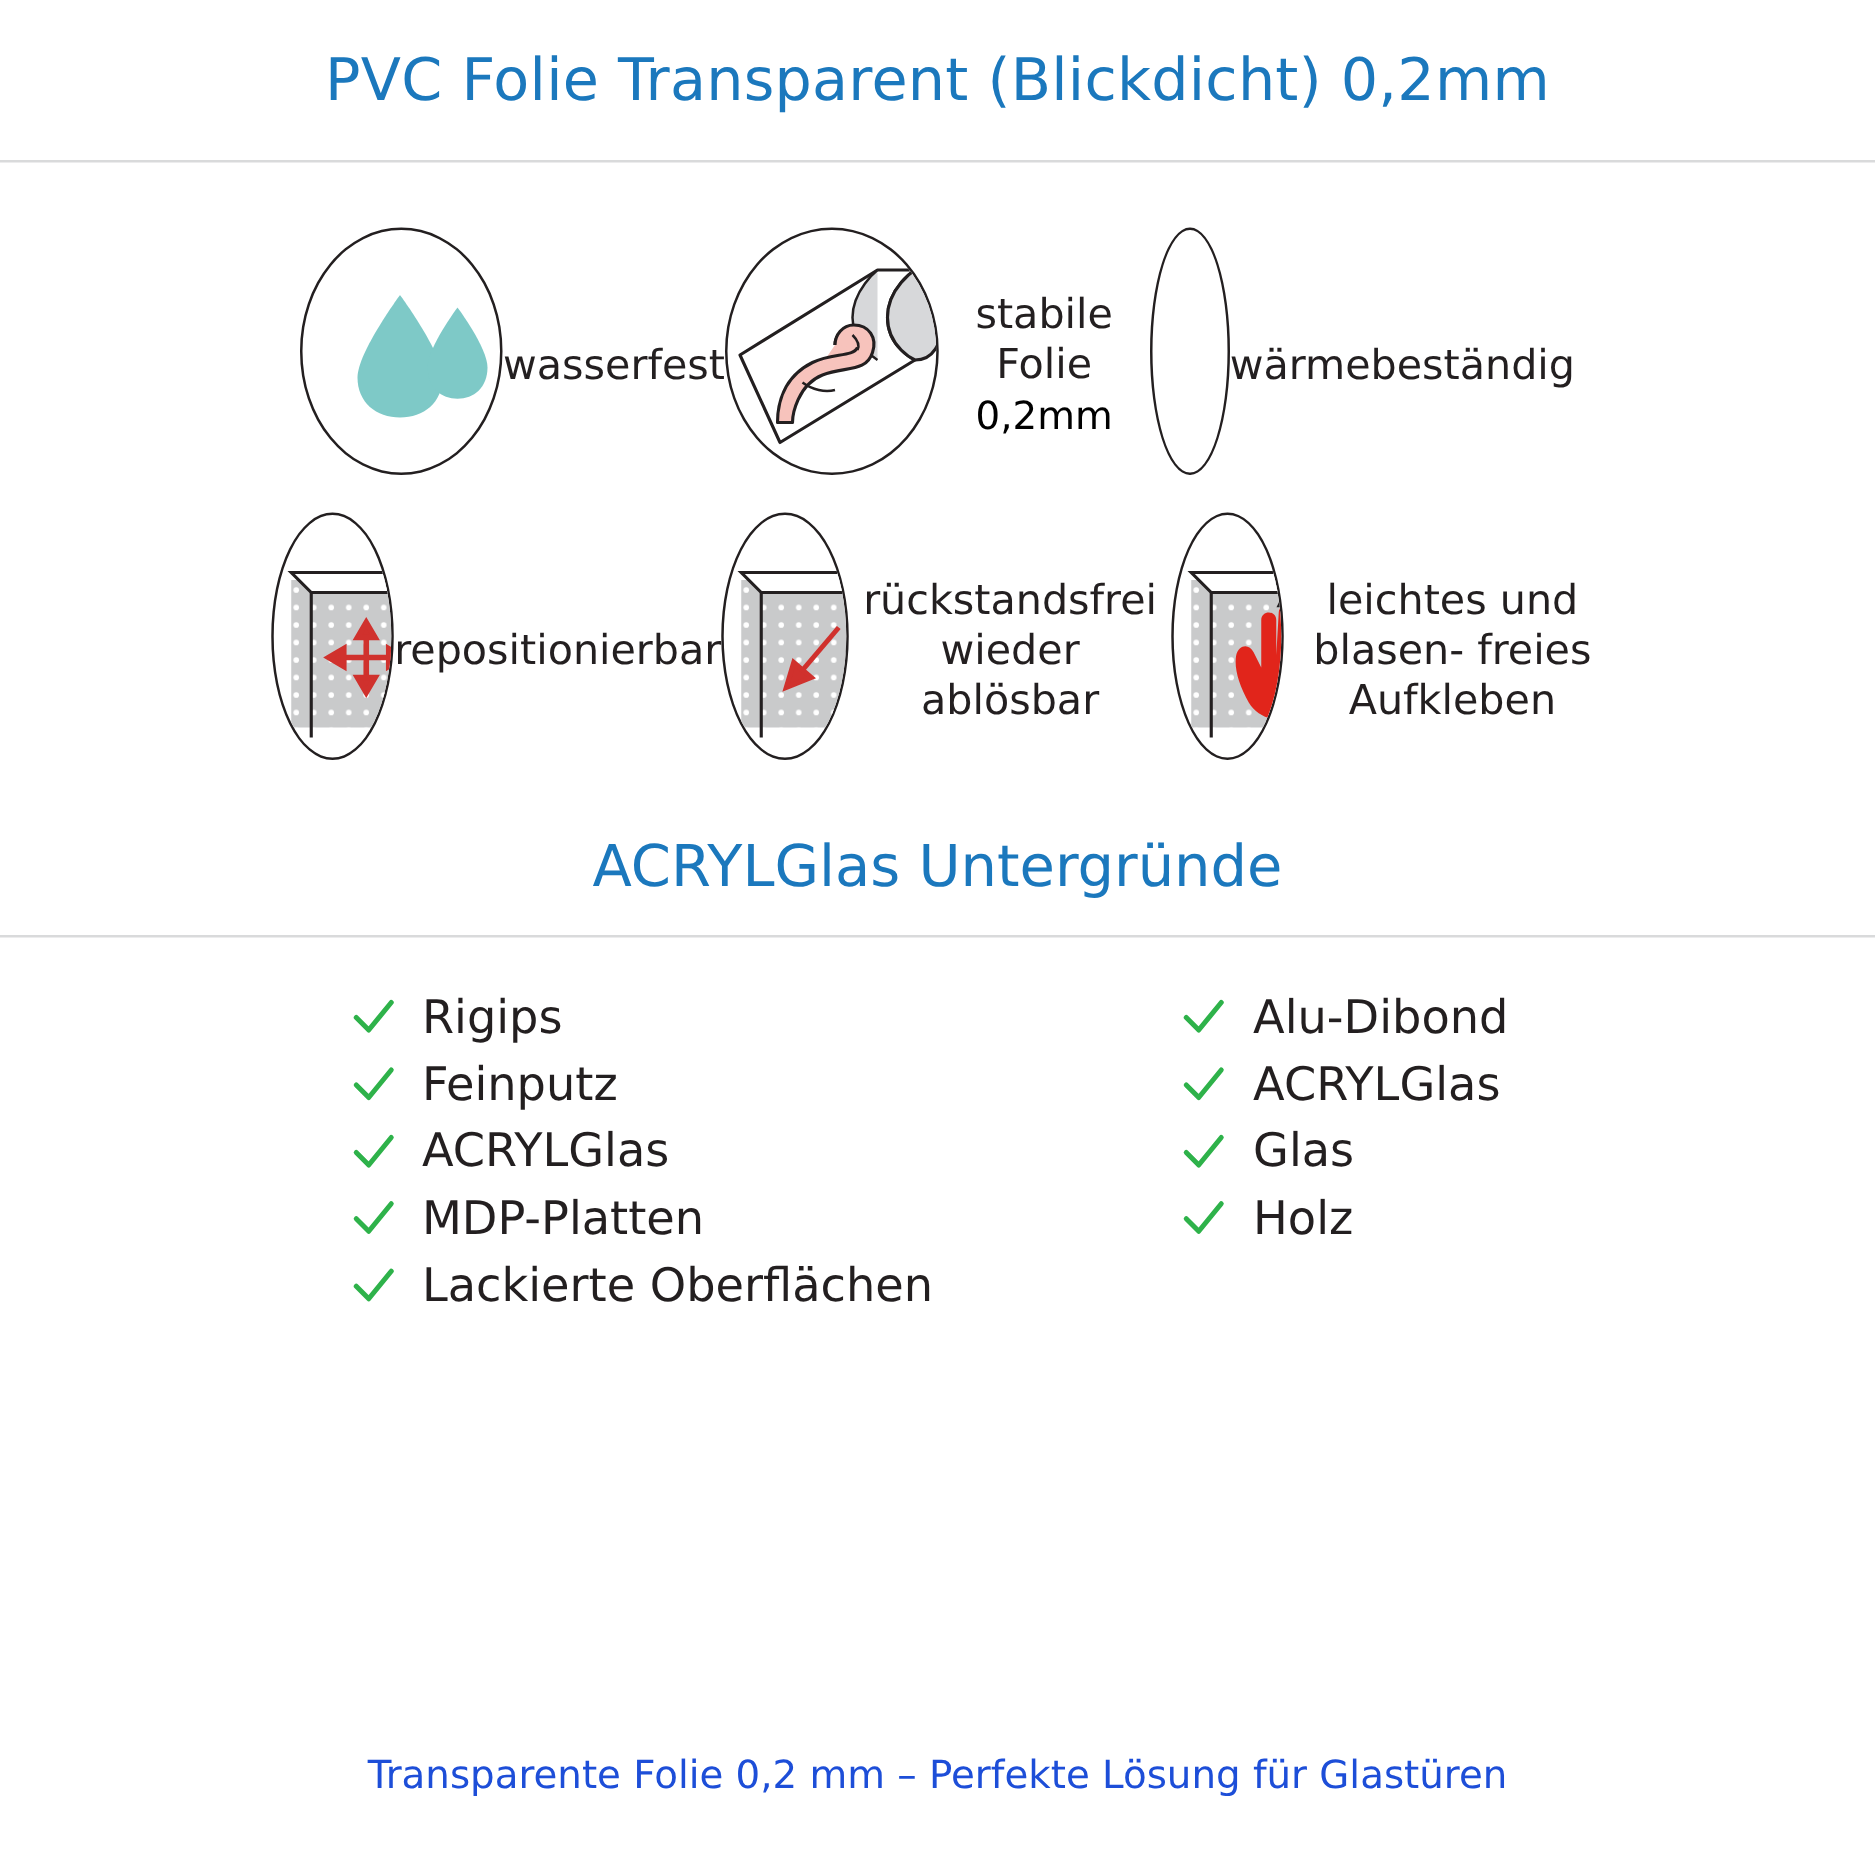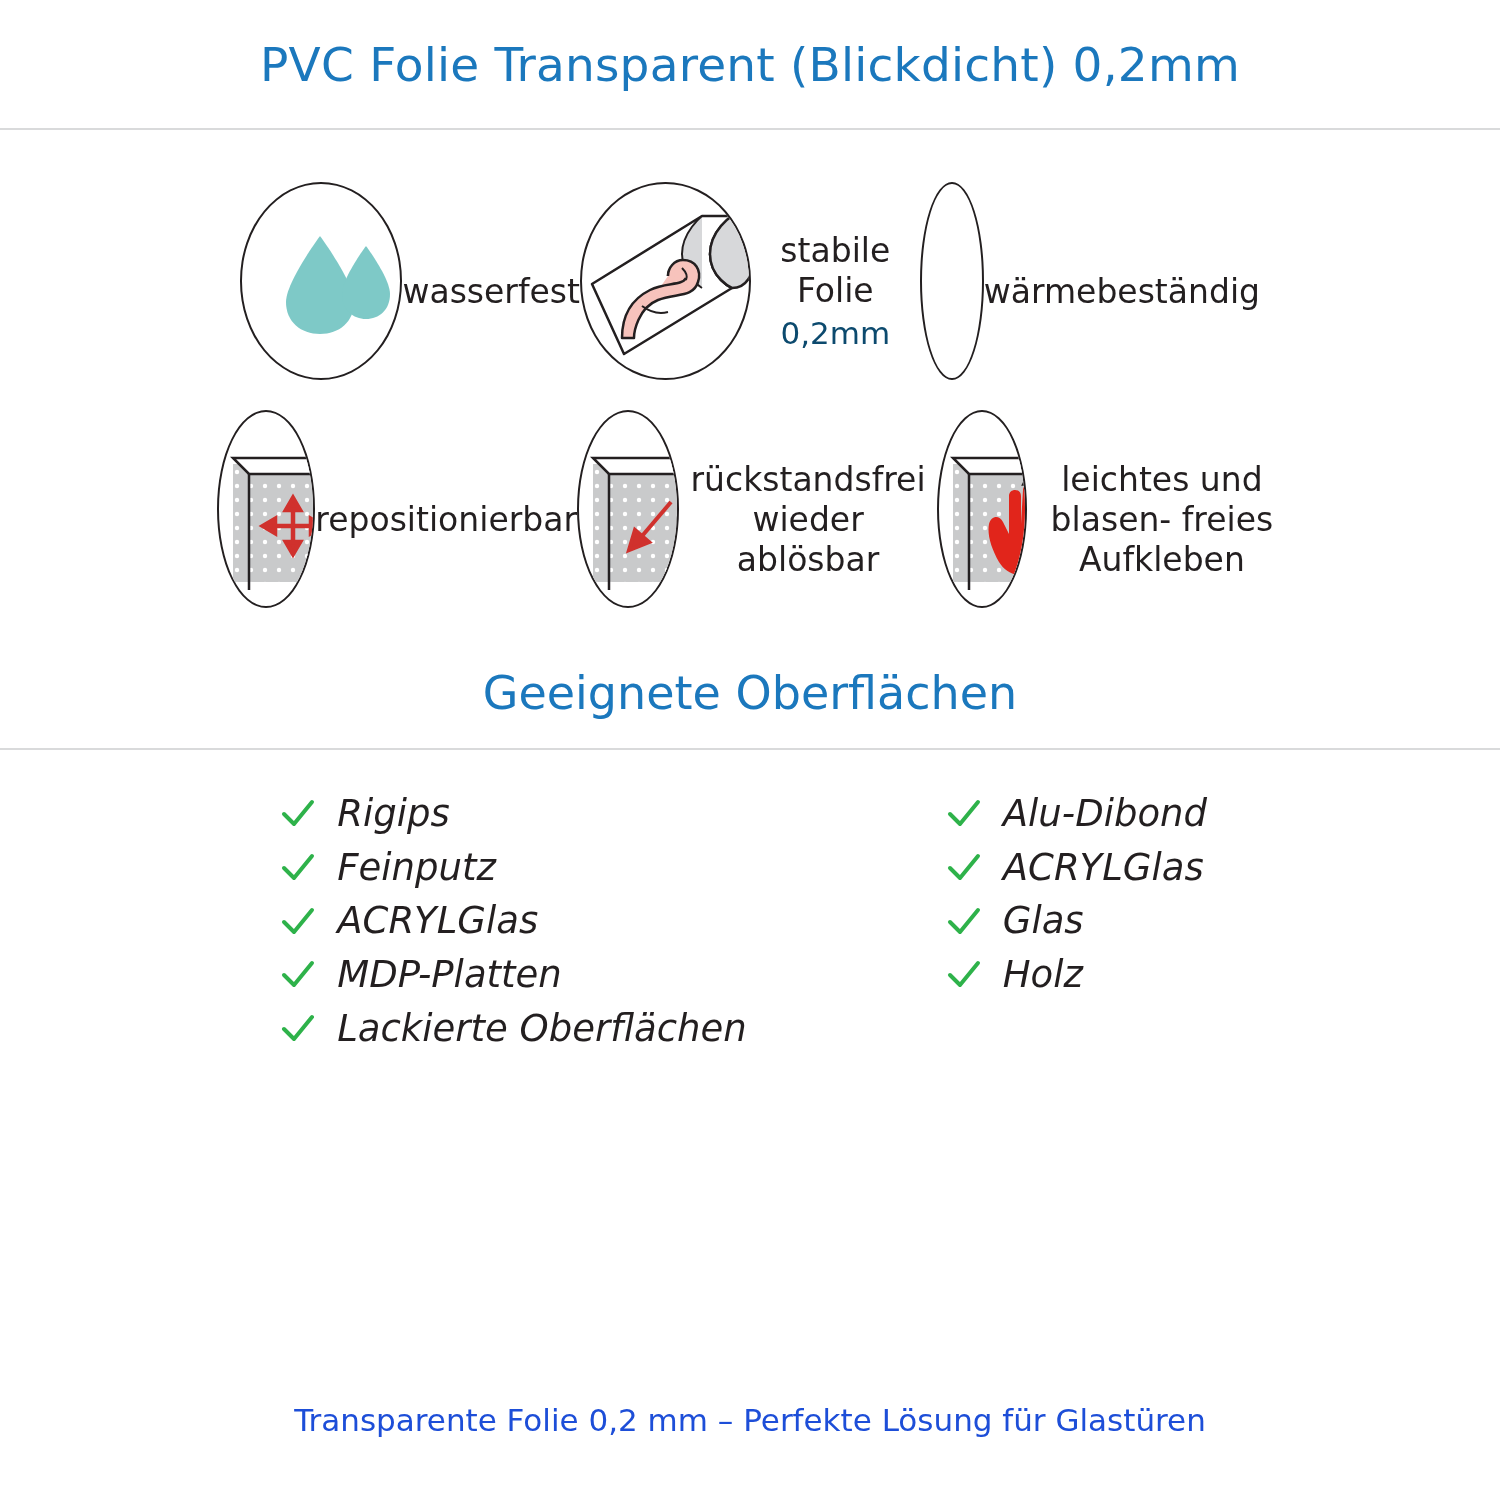--- a/index.html
+++ b/index.html
@@ -70,21 +70,21 @@
   .feature-caption {
     margin-top: 22px;
     text-align: center;
     font-size: 33px;
     line-height: 1.22;
     color: #231f20;
     max-width: 330px;
   }
   .feature-sub {
     display: block;
-    color: #0c4a6e;
+    color: #000000;
     font-size: 31px;
     margin-top: 4px;
   }
 
   
   .section-title-wrap {
     margin-top: 58px;
     display: flex;
     align-items: center;
     justify-content: center;
@@ -97,21 +97,20 @@
     font-weight: 400;
   }
 
   
   .substrates {
     margin-top: 44px;
     display: flex;
     justify-content: center;
     gap: 200px;
     padding-left: 28px;
-    font-style: italic;
   }
   .sub-col {
     display: flex;
     flex-direction: column;
     gap: 13px;
     min-width: 300px;
   }
   .sub-item {
     display: flex;
     align-items: center;
@@ -299,21 +298,21 @@
         </div>
         <div class="feature-caption">
           <span>leichtes und blasen- freies Aufkleben</span>
         </div>
       </div>
 
     </div>
   </div>
 
   <div class="section-title-wrap">
-    <div class="section-title">Geeignete Oberflächen</div>
+    <div class="section-title">ACRYLGlas Untergründe</div>
   </div>
 
   <div class="substrates">
 
     <div class="sub-col">
       <div class="sub-item">
         <span class="check">
           <svg width="34" height="34" viewBox="0 0 34 34">
               <path d="M3 17 L13 27 L31 5" fill="none" stroke="#2eb24a" stroke-width="4" stroke-linecap="round" stroke-linejoin="round"></path>
             </svg>

